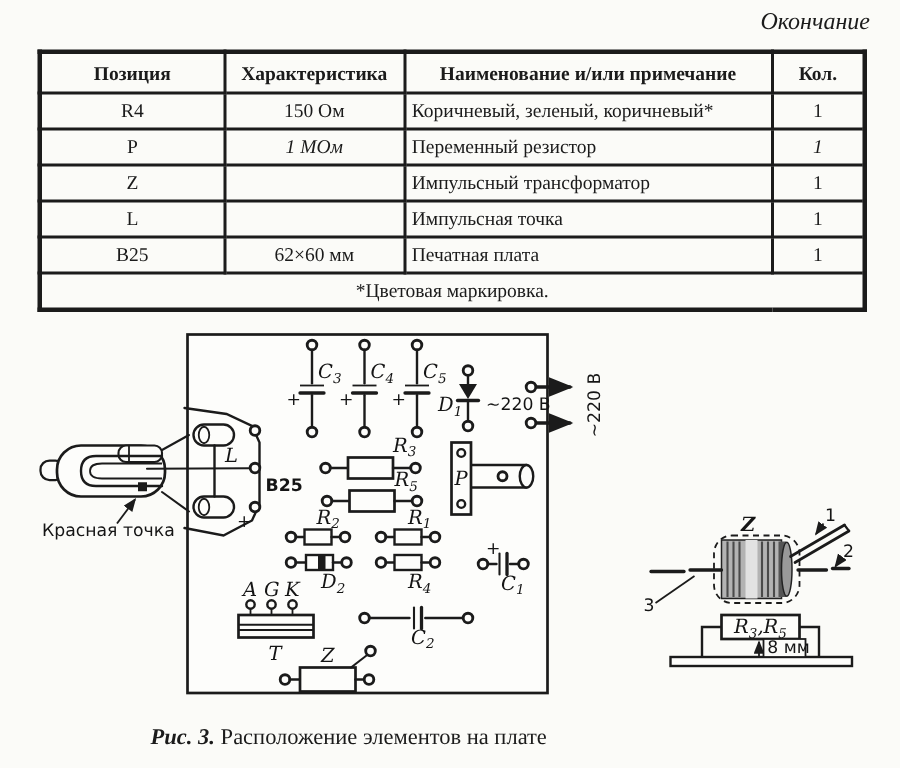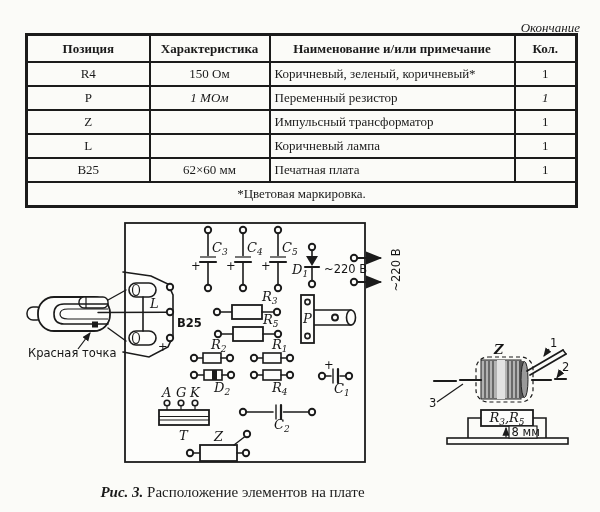--- a/index.html
+++ b/index.html
@@ -2,22 +2,22 @@
 <html><head>
 <meta charset="utf-8">
 <style>
   html,body { margin:0; padding:0; }
   .page {
     position:relative; width:600px; height:512px; overflow:hidden;
     background:#fbfbf8; color:#1b1b1b;
     font-family:"Liberation Serif", serif;
   }
   .continuation {
-    position:absolute; top:20px; right:20px;
-    font-style:italic; font-size:13px;
+    position:absolute; top:6px; right:20px;
+    font-style:italic; font-size:16px;
   }
   table.parts {
     position:absolute; left:25px; top:33px; width:550px;
     border-collapse:collapse; table-layout:fixed;
     border:3px solid #1b1b1b; font-size:13px;
   }
   table.parts th, table.parts td {
     border:2px solid #1b1b1b; padding:1px 4px; height:20px;
     overflow:hidden; white-space:nowrap;
   }
@@ -78,21 +78,21 @@
       </tr>
       <tr>
         <td class="c">Z</td>
         <td class="c"></td>
         <td class="l">Импульсный трансформатор</td>
         <td class="c">1</td>
       </tr>
       <tr>
         <td class="c">L</td>
         <td class="c"></td>
-        <td class="l">Коричневый лампа</td>
+        <td class="l">Импульсная точка</td>
         <td class="c">1</td>
       </tr>
       <tr>
         <td class="c">B25</td>
         <td class="c">62×60 мм</td>
         <td class="l">Печатная плата</td>
         <td class="c">1</td>
       </tr>
       <tr>
         <td class="footnote" colspan="4">*Цветовая маркировка.</td>

